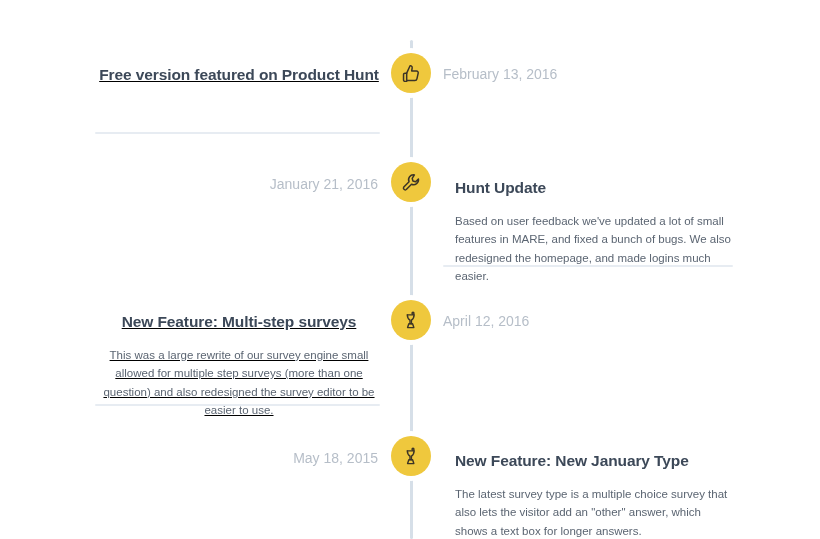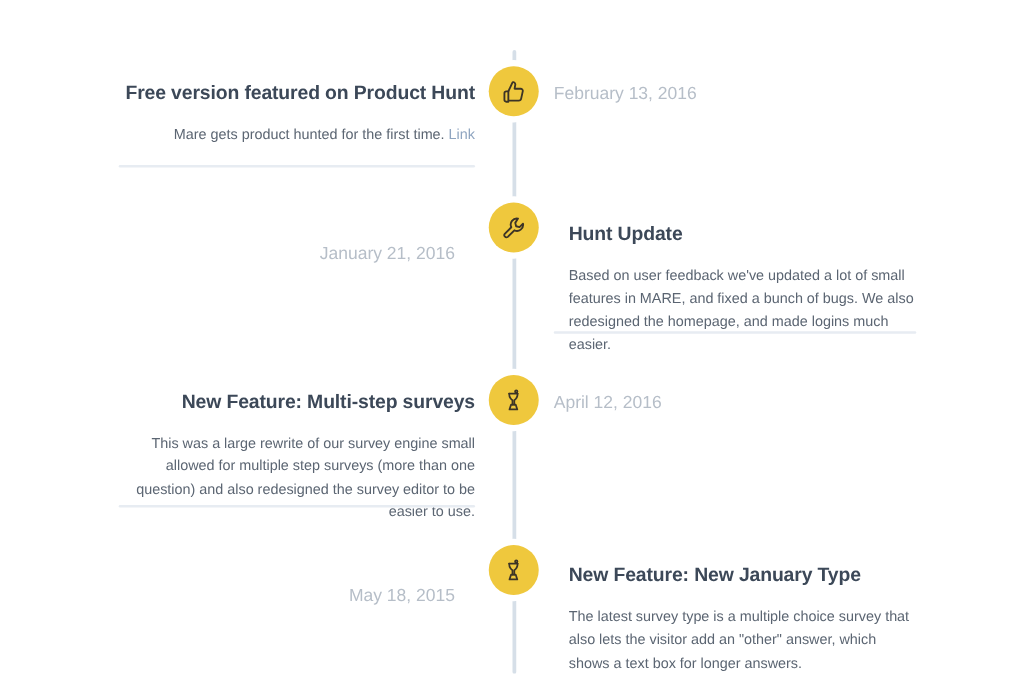--- a/index.html
+++ b/index.html
@@ -54,21 +54,22 @@
   .marker-3 { top: 300px; }
   .marker-4 { top: 436px; }
 
   
   .entry-content {
     position: absolute;
   }
   .entry-content.left {
     left: 98px;
     width: 282px;
-    text-align: right;
+    text-align: center;
+    text-decoration: underline;
   }
   .entry-content.right {
     left: 455px;
     width: 280px;
     text-align: left;
   }
 
   .entry-title {
     font-size: 15.5px;
     font-weight: bold;
@@ -95,24 +96,23 @@
     position: absolute;
     font-size: 14px;
     color: #b6bec8;
     white-space: nowrap;
   }
   .entry-date.right-side {
     left: 443px;
     text-align: left;
   }
   .entry-date.left-side {
-    left: 64px;
+    left: 78px;
     width: 300px;
     text-align: right;
-    margin-top: 18px;
   }
 
   
   .entry-divider {
     position: absolute;
     height: 2px;
     background: #e7ecf2;
     border-radius: 1px;
   }
   .entry-divider.left {
@@ -137,21 +137,20 @@
         <path d="M6.5 21h-2a1.6 1.6 0 0 1-1.6-1.6v-6.2A1.6 1.6 0 0 1 4.5 11.6h2"></path>
         <path d="M6.5 11.6l3.6-7.9a1.1 1.1 0 0 1 1.5-.5c.9.45 1.4 1.45 1.2 2.45L12.2 9.1h5.5a2 2 0 0 1 1.95 2.45l-1.45 6.6A2.3 2.3 0 0 1 15.95 20H6.5z"></path>
       </svg>
     </span>
   </div>
 
   <div class="entry-date right-side" style="top: 66px;">February 13, 2016</div>
 
   <div class="entry-content left" style="top: 66px;">
     <h3 class="entry-title">Free version featured on Product Hunt</h3>
-    <p class="entry-body"><span>Mare gets product hunted for the first time. </span><a href="#" class="entry-link">Link</a></p>
   </div>
 
   <div class="entry-divider left" style="top: 132px;"></div>
 
   <div class="marker marker-2">
     <span>
       <svg width="21" height="21" viewBox="0 0 24 24" fill="none" stroke="#3c3426" stroke-width="1.7" stroke-linecap="round" stroke-linejoin="round">
         <path d="M15.3 3.3a5.6 5.6 0 0 0-6.1 7.9l-6 6a2 2 0 0 0 2.8 2.8l6-6a5.6 5.6 0 0 0 7.9-6.1l-3.2 3.2-3.1-.8-.8-3.1z"></path>
       </svg>
     </span>

